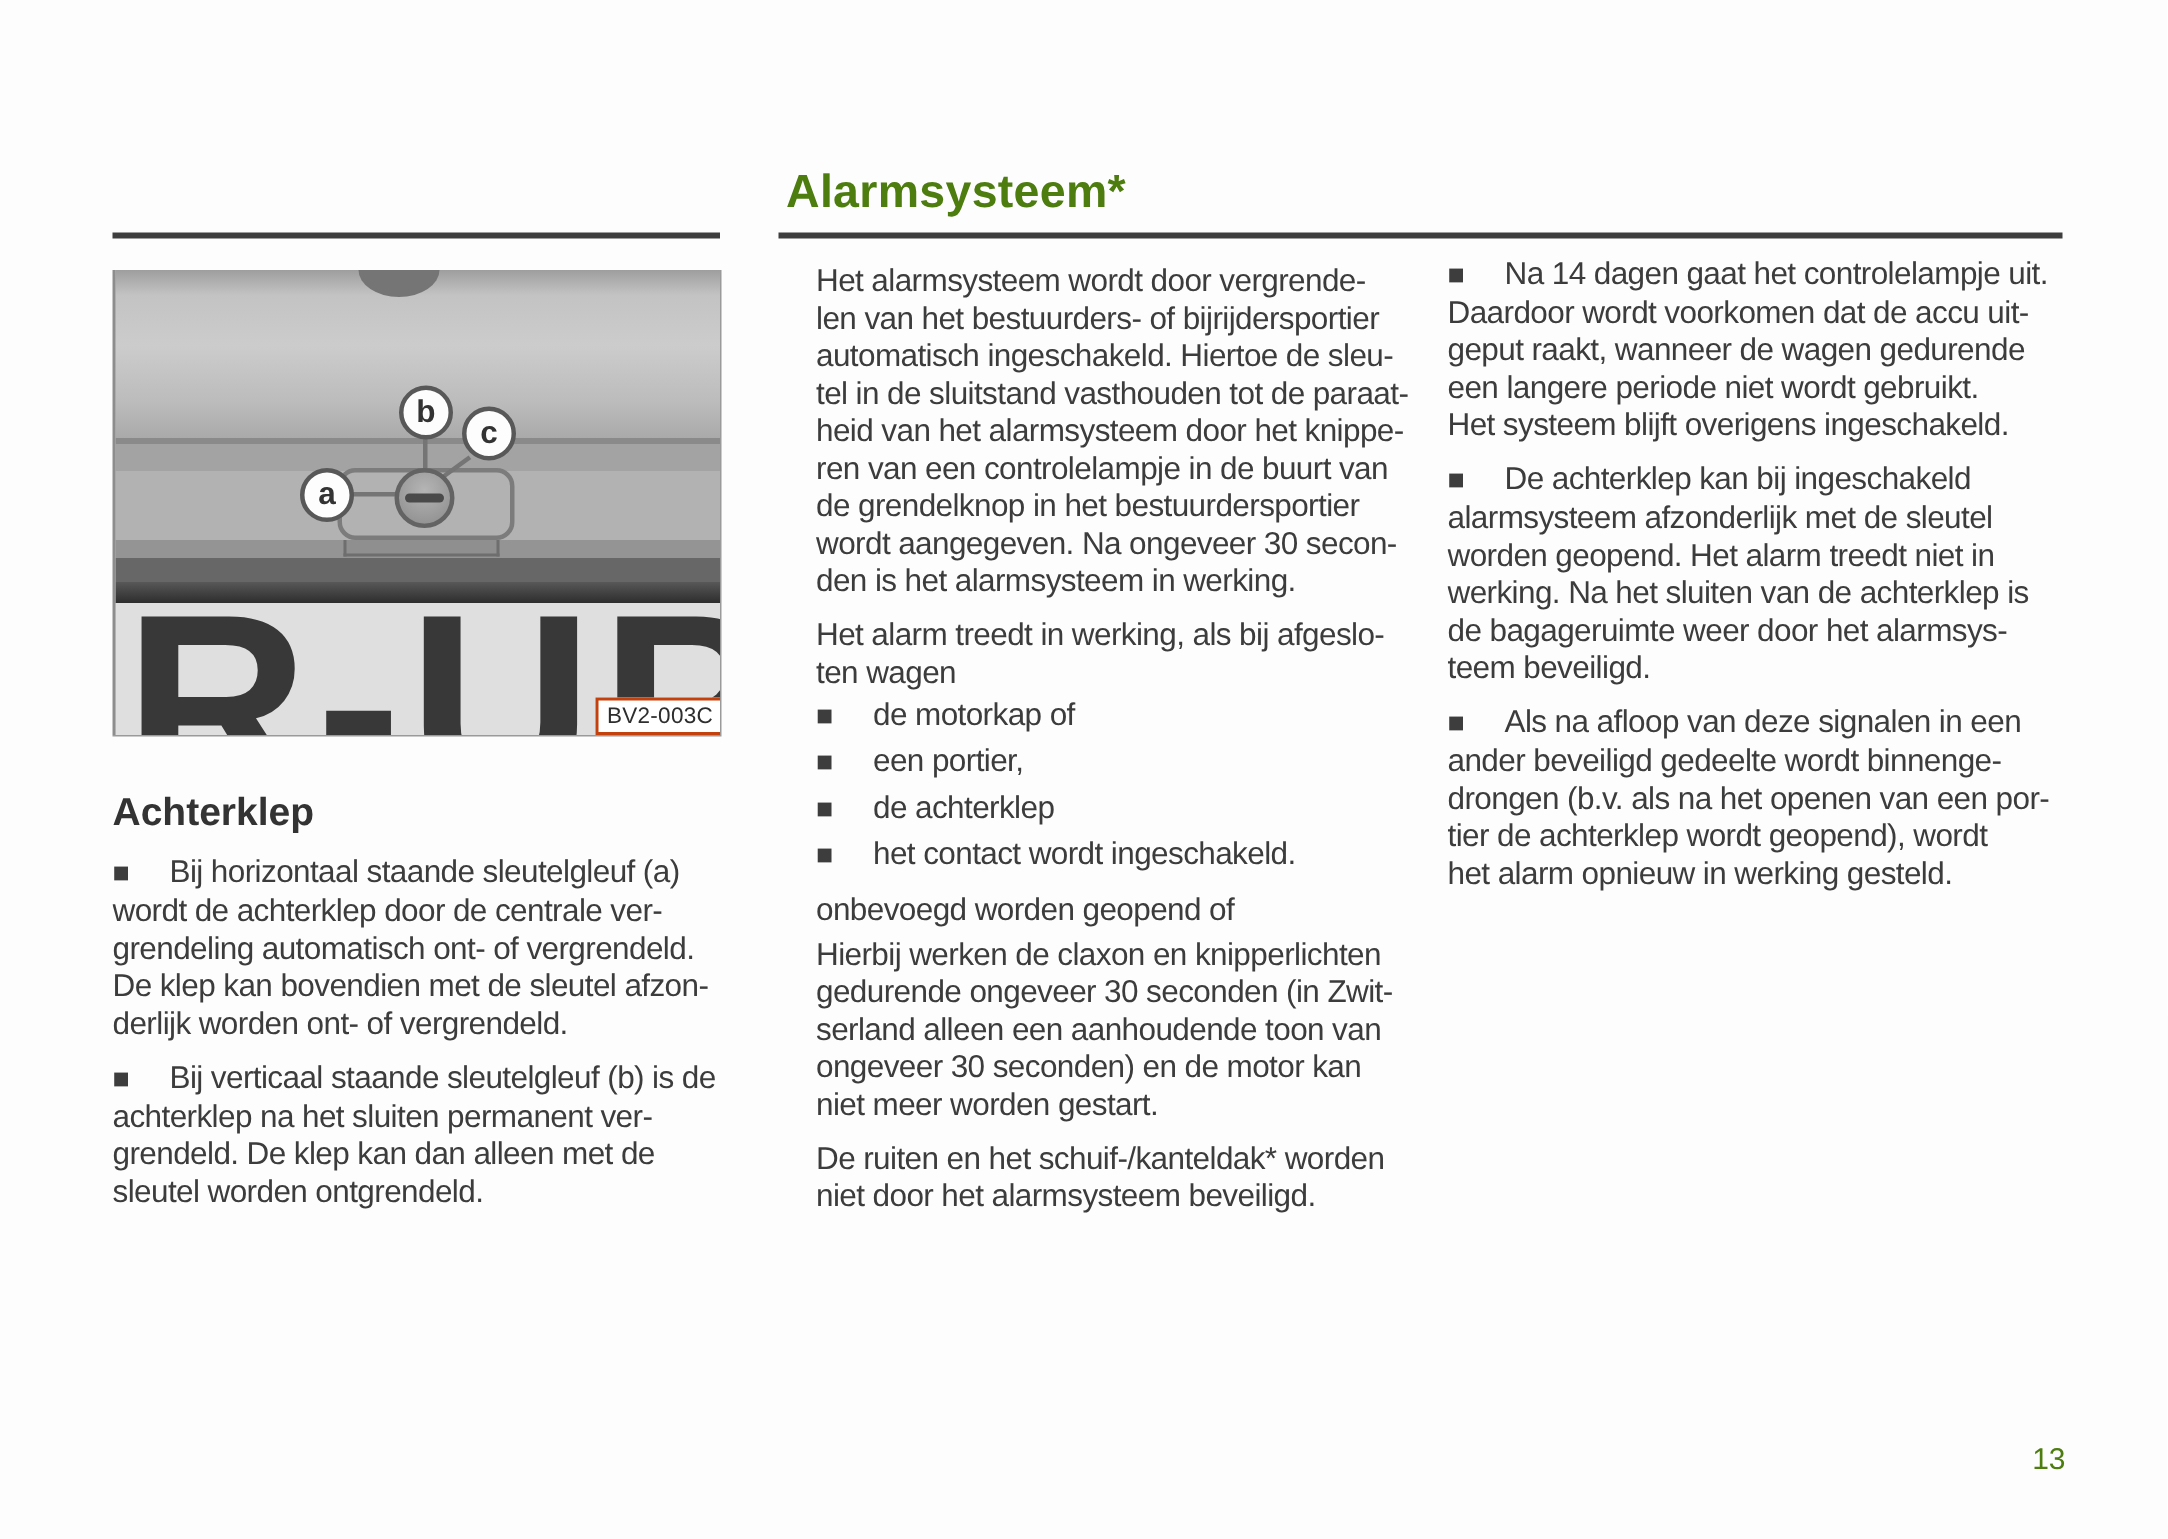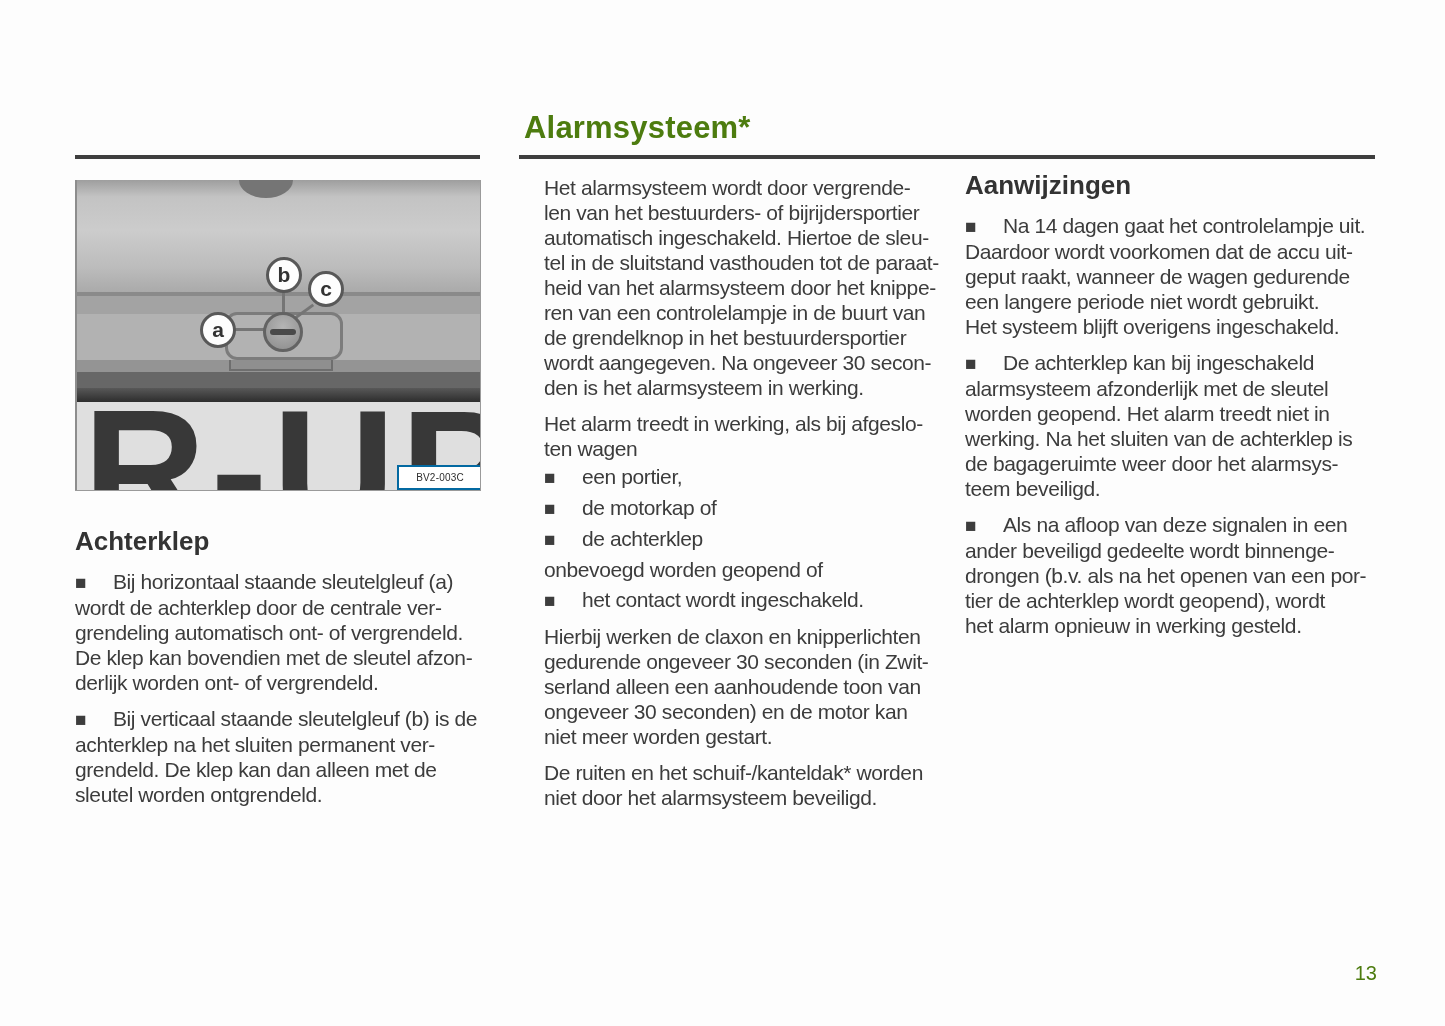--- a/index.html
+++ b/index.html
@@ -70,23 +70,23 @@
 
   .f-co { width:30px; height:30px; border:3px solid #585858; border-radius:50%; background:#fdfdfd;
           display:flex; align-items:center; justify-content:center;
           font-weight:bold; font-size:21px; color:#333; }
   .f-co-a { left:123px; top:132px; }
   .f-co-b { left:189px; top:77px;  }
   .f-co-c { left:231px; top:91px;  }
 
   .f-plate-text { left:6px; top:205px; font-size:170px; line-height:170px; font-weight:bold;
                   color:#383838; letter-spacing:5px; white-space:nowrap; }
-  .f-code { left:320px; top:285px; width:82px; height:21px; background:#fff; border:2px solid #0369a1;
+  .f-code { left:320px; top:285px; width:82px; height:21px; background:#fff; border:2px solid #c2410c;
             box-sizing:content-box; display:flex; align-items:center; justify-content:center;
-            font-size:10px; color:#2e2e2e; letter-spacing:0.2px; }
+            font-size:15px; color:#2e2e2e; letter-spacing:0.2px; }
 
   
   .page-num { position:absolute; top:962px; right:68px; font-size:20px; color:#4d7c0f; }
 </style>
 </head>
 <body>
 
 <div class="page">
 
 
@@ -147,40 +147,39 @@
 tel in de sluitstand vasthouden tot de paraat-
 heid van het alarmsysteem door het knippe-
 ren van een controlelampje in de buurt van
 de grendelknop in het bestuurdersportier
 wordt aangegeven. Na ongeveer 30 secon-
 den is het alarmsysteem in werking.</span></p>
 
     <p class="bp mb2"><span class="pt">Het alarm treedt in werking, als bij afgeslo-
 ten wagen</span></p>
 
+    <p class="bp li"><span class="sq">■</span><span class="pt">de motorkap of</span></p>
     <p class="bp li"><span class="sq">■</span><span class="pt">een portier,</span></p>
-    <p class="bp li"><span class="sq">■</span><span class="pt">de motorkap of</span></p>
     <p class="bp li"><span class="sq">■</span><span class="pt">de achterklep</span></p>
 
+    <p class="bp"><span class="sq">■</span><span class="pt">het contact wordt ingeschakeld.</span></p>
+
     <p class="bp li"><span class="pt">onbevoegd worden geopend of</span></p>
-
-    <p class="bp"><span class="sq">■</span><span class="pt">het contact wordt ingeschakeld.</span></p>
 
     <p class="bp"><span class="pt">Hierbij werken de claxon en knipperlichten
 gedurende ongeveer 30 seconden (in Zwit-
 serland alleen een aanhoudende toon van
 ongeveer 30 seconden) en de motor kan
 niet meer worden gestart.</span></p>
 
     <p class="bp"><span class="pt">De ruiten en het schuif-/kanteldak* worden
 niet door het alarmsysteem beveiligd.</span></p>
   </div>
 
   <div class="col col-right">
-    <h2 class="h-col">Aanwijzingen</h2>
 
     <p class="bp"><span class="sq">■</span><span class="pt">Na 14 dagen gaat het controlelampje uit.
 Daardoor wordt voorkomen dat de accu uit-
 geput raakt, wanneer de wagen gedurende
 een langere periode niet wordt gebruikt.
 Het systeem blijft overigens ingeschakeld.</span></p>
 
     <p class="bp"><span class="sq">■</span><span class="pt">De achterklep kan bij ingeschakeld
 alarmsysteem afzonderlijk met de sleutel
 worden geopend. Het alarm treedt niet in

